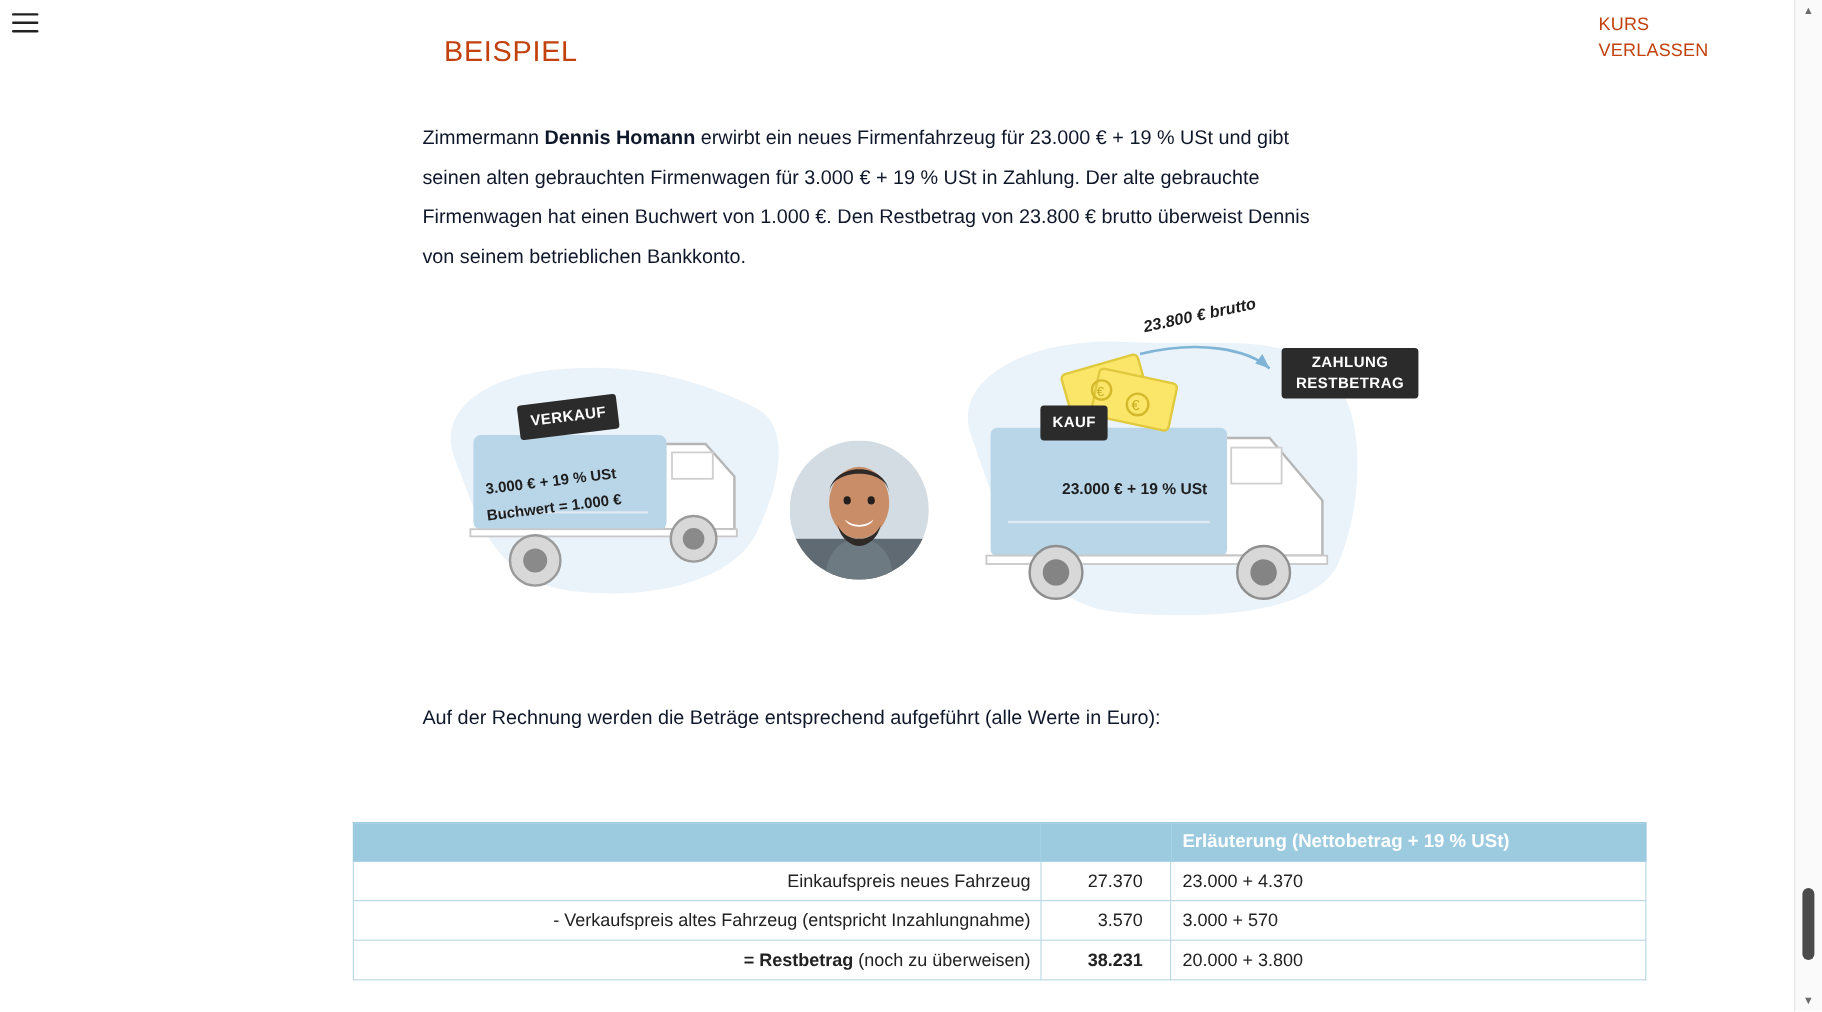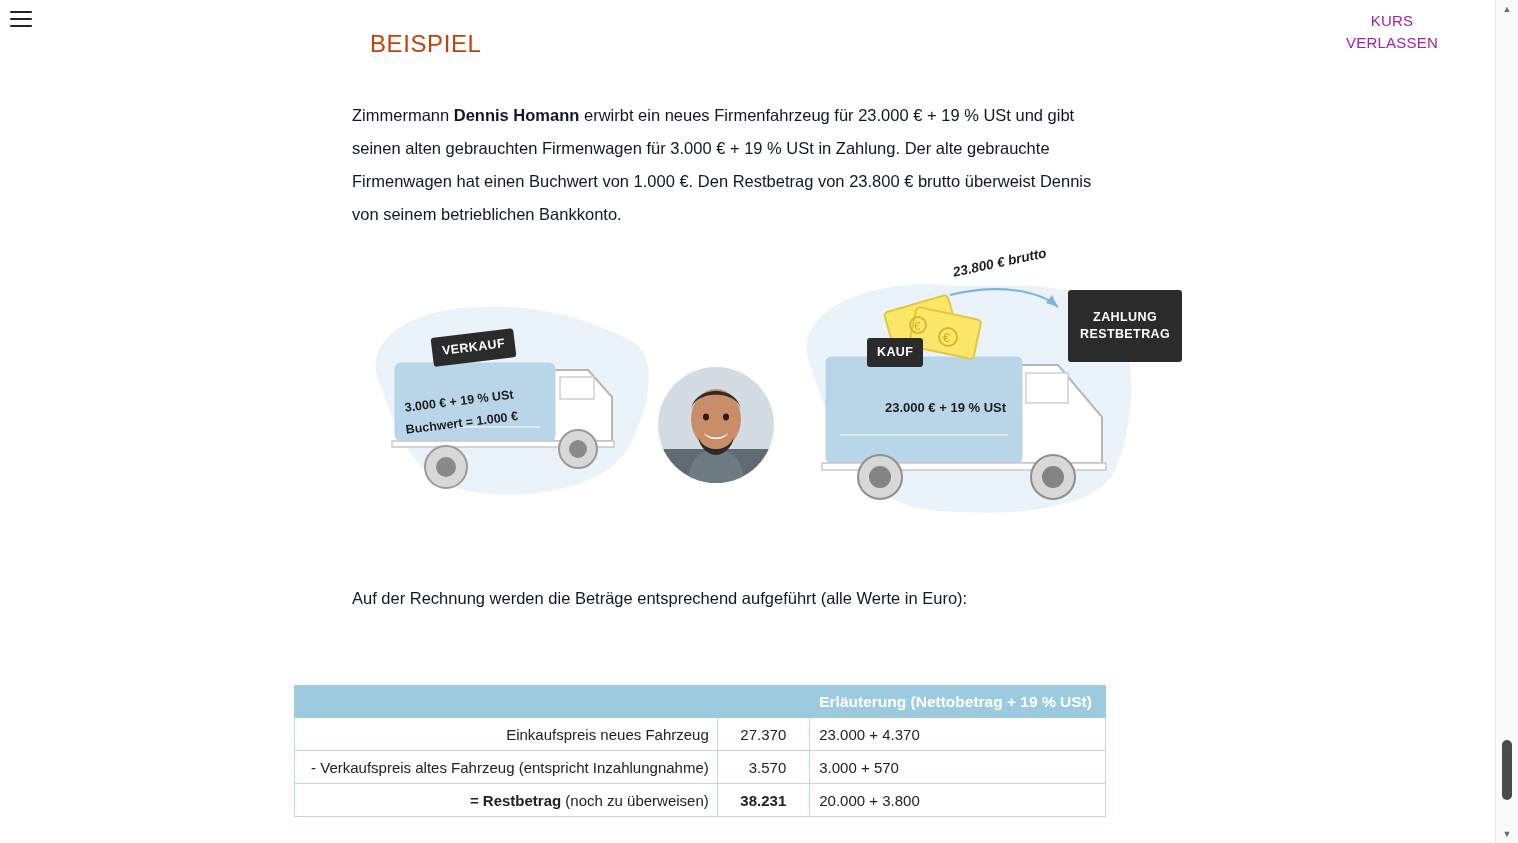--- a/index.html
+++ b/index.html
@@ -36,24 +36,24 @@
     width: 22px;
     border-radius: 1px;
   }
 
   
   .leave-course {
     position: absolute;
     top: 10px;
     right: 44px;
     width: 120px;
-    text-align: center;
+    text-align: left;
     font-size: 15px;
     line-height: 22px;
-    color: #a21caf;
+    color: #c2410c;
     letter-spacing: .2px;
     cursor: pointer;
   }
 
   
   .content {
     position: absolute;
     left: 0;
     top: 0;
     width: 1496px;
@@ -109,21 +109,21 @@
     transform: rotate(-7deg);
   }
   .badge.kauf {
     left: 527px;
     top: 93px;
   }
   .badge.zahlung {
     left: 728px;
     top: 45px;
     text-align: center;
-    padding: 19px 12px;
+    padding: 4px 12px;
   }
 
   .truck-label {
     position: absolute;
     font-size: 12.5px;
     font-weight: bold;
     color: #1d1d1d;
     line-height: 22px;
     white-space: nowrap;
   }
@@ -154,21 +154,21 @@
 
   
   .table-wrap {
     position: absolute;
     left: 294px;
     top: 685px;
     width: 913px;
   }
   table.calc {
     border-collapse: collapse;
-    width: 812px;
+    width: 1078px;
     font-size: 15px;
     color: #222;
   }
   table.calc thead th {
     background: #9ccbe0;
     color: #ffffff;
     font-weight: bold;
     font-size: 15.5px;
     text-align: left;
     padding: 5px 8px;

